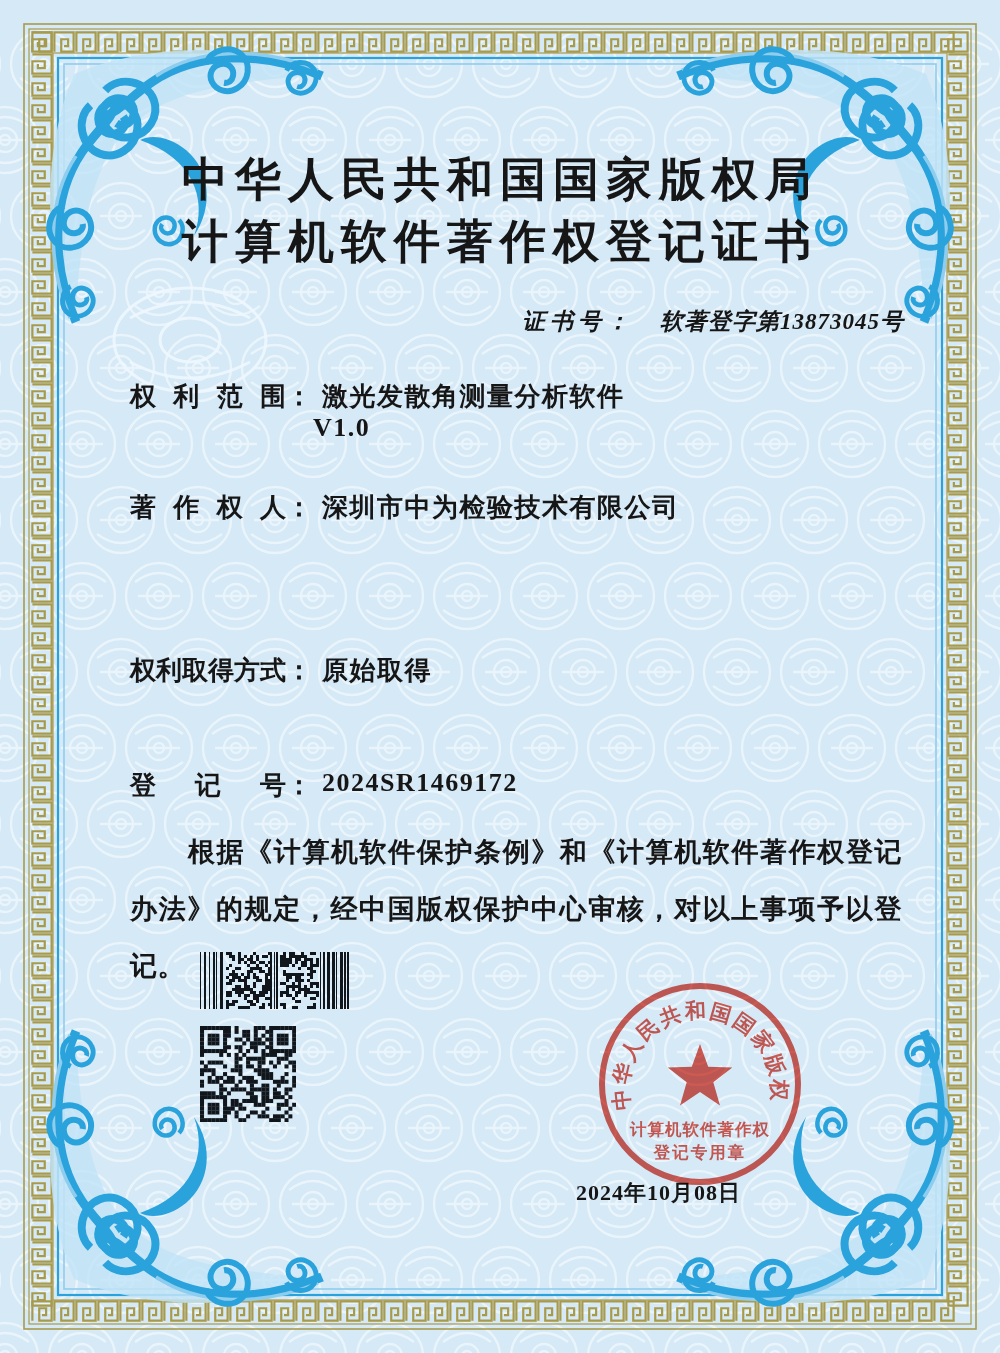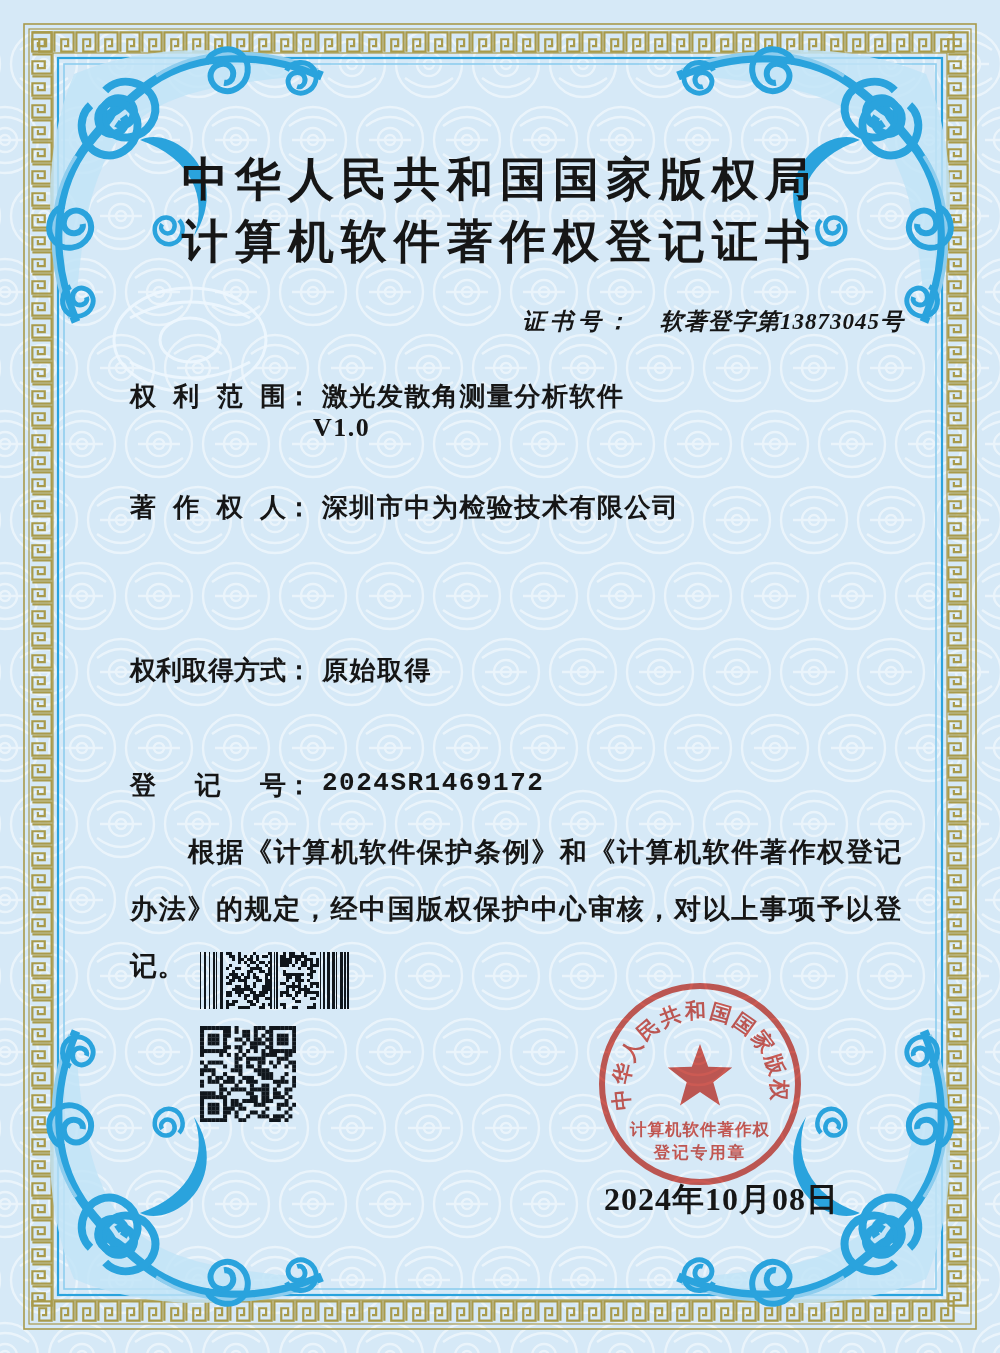--- a/index.html
+++ b/index.html
@@ -42,32 +42,32 @@
     text-align:justify;text-align-last:justify;
     vertical-align:top;
   }
   .fcolon{display:inline-block;vertical-align:top;}
   .fvalue{display:inline-block;margin-left:10px;letter-spacing:1.5px;vertical-align:top;}
   #row-swname{top:379px;}
   #row-swname-l2{top:413px;left:313px;}
   #row-owner{top:490px;}
   #row-acquire{top:653px;}
   #row-scope{top:711px;}
-  #row-regno{top:768px;font-family:Liberation Mono, monospace;}
+  #row-regno{top:768px;}
   .paragraph{
     position:absolute;left:130px;top:824px;width:772px;
     font-size:27px;font-weight:bold;line-height:57px;
     text-indent:58px;letter-spacing:0.5px;text-align:justify;
   }
   #barcode{position:absolute;left:200px;top:952px;z-index:2;}
   #qrcode{position:absolute;left:200px;top:1026px;z-index:2;}
   #seal{position:absolute;left:594px;top:978px;z-index:3;opacity:.92;mix-blend-mode:multiply;}
   .date{
-    position:absolute;left:604px;top:1178px;z-index:2;
-    font-size:32px;font-weight:bold;letter-spacing:1px;white-space:nowrap;
+    position:absolute;left:576px;top:1178px;z-index:2;
+    font-size:22px;font-weight:bold;letter-spacing:1px;white-space:nowrap;
   }
 </style>
 </head>
 <body>
 
 <svg id="decor" class="layer" width="1000" height="1353" viewBox="0 0 1000 1353">
   <defs>
     <g id="wmE" fill="none" stroke="#ffffff" stroke-width="2.4">
       <circle r="33"></circle>
       <path d="M-24,-14 Q0,-32 24,-14"></path>

